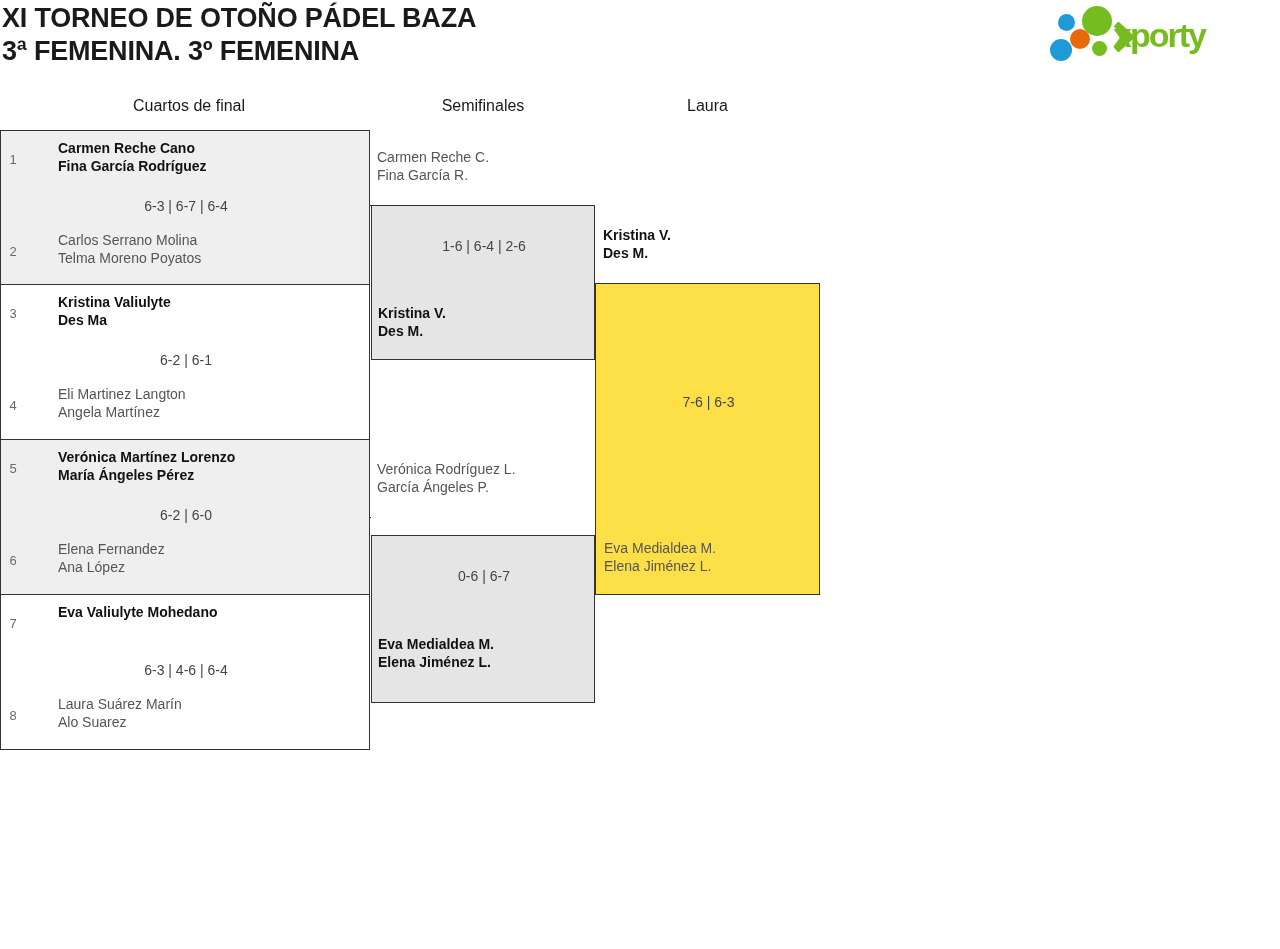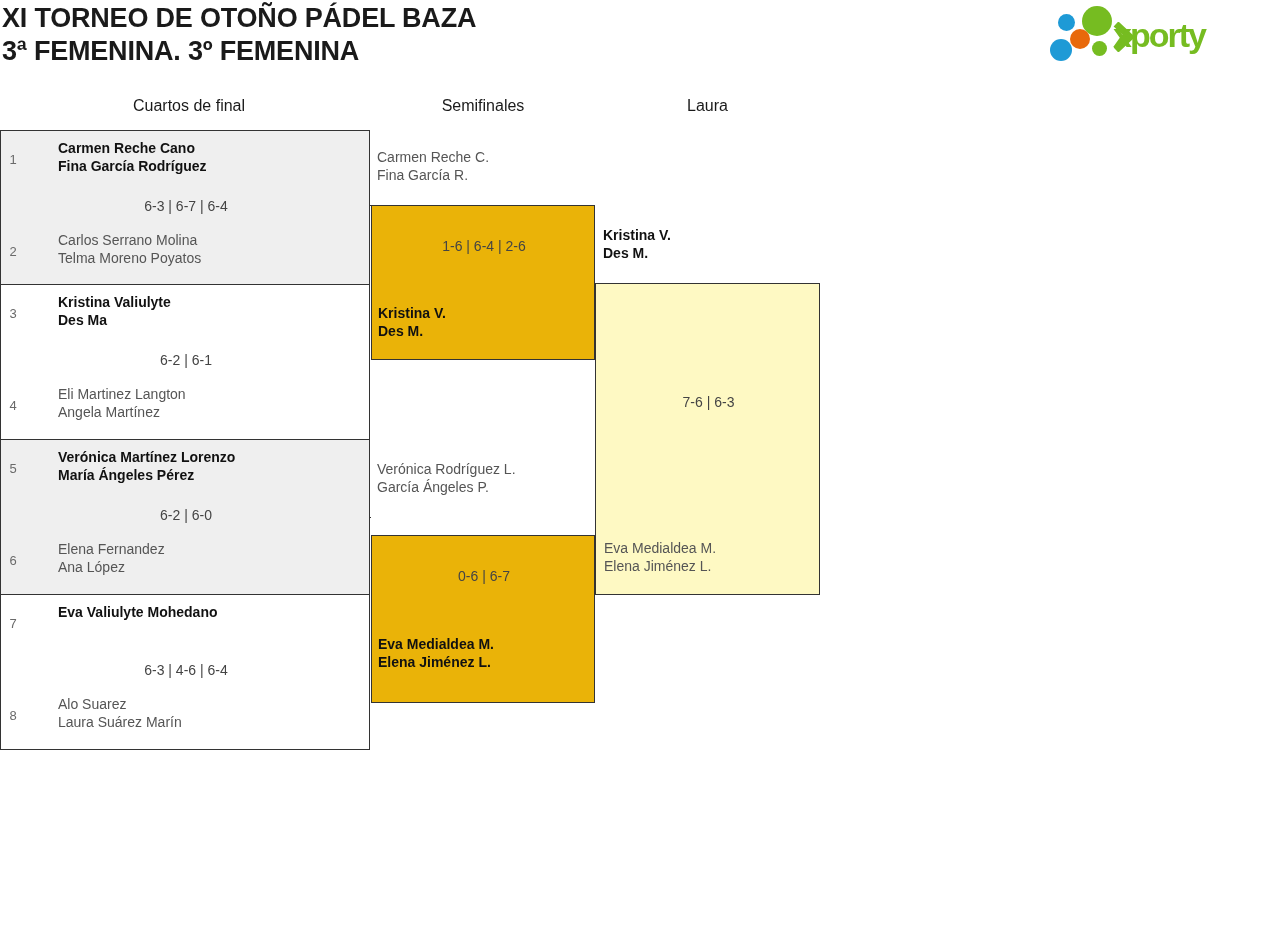--- a/index.html
+++ b/index.html
@@ -112,21 +112,21 @@
     color: #444444;
     line-height: 18px;
   }
 
   
   .sf-box {
     position: absolute;
     left: 371px;
     width: 224px;
     border: 1px solid #333333;
-    background: #eab308;
+    background: #e5e5e5;
   }
   #sf-box-0 { top: 205px; height: 155px; }
   #sf-box-1 { top: 535px; height: 168px; }
 
   .sf-team { position: absolute; left: 6px; width: 212px; }
   .sf-team .pname { font-size: 14px; line-height: 18px; }
 
   #sf-team-0-top    { left: 377px; top: 148px; position: absolute; width: 212px; }
   #sf-team-0-bottom { left: 6px;   top: 98px; }
   #sf-team-1-top    { left: 377px; top: 460px; position: absolute; width: 212px; }
@@ -144,21 +144,21 @@
   }
 
   
   #final-box {
     position: absolute;
     left: 595px;
     top: 283px;
     width: 225px;
     height: 312px;
     border: 1px solid #333333;
-    background: #fef9c3;
+    background: #fde047;
   }
 
   #final-team-top {
     position: absolute;
     left: 603px;
     top: 226px;
     width: 210px;
   }
   #final-team-bottom {
     position: absolute;
@@ -278,22 +278,22 @@
       <div class="qf-team top winner">
         <span class="seed">7</span>
         <div class="names">
           <div class="pname">Eva Valiulyte Mohedano</div>
         </div>
       </div>
       <div class="qf-score">6-3 | 4-6 | 6-4</div>
       <div class="qf-team bottom">
         <span class="seed">8</span>
         <div class="names">
+          <div class="pname">Laura Suárez Marín</div>
           <div class="pname">Alo Suarez</div>
-          <div class="pname">Laura Suárez Marín</div>
         </div>
       </div>
     </div>
 
     <div id="sf-team-0-top">
       <div class="pname">Carmen Reche C.</div>
       <div class="pname">Fina García R.</div>
     </div>
 
     <div class="sf-box" id="sf-box-0">

